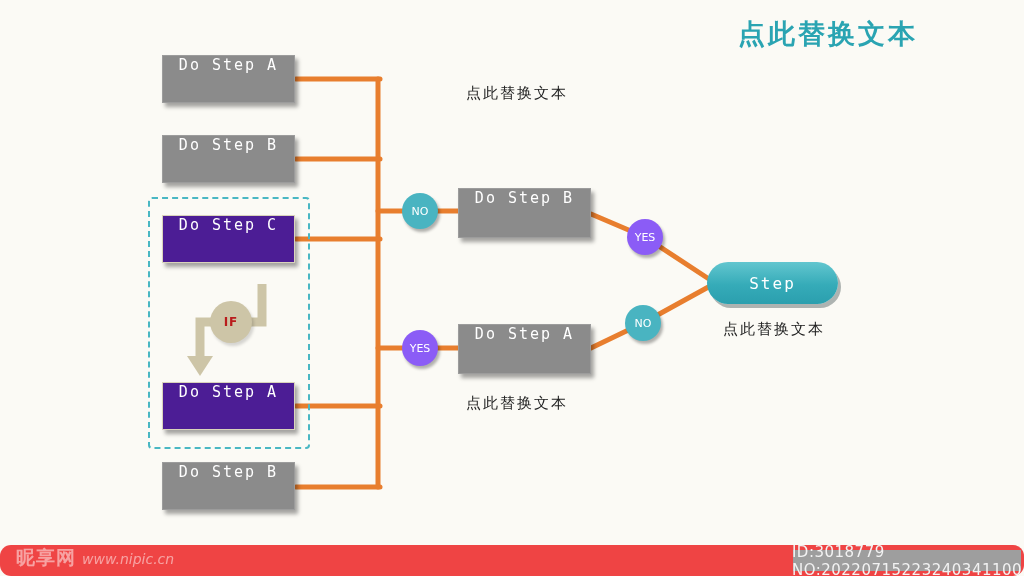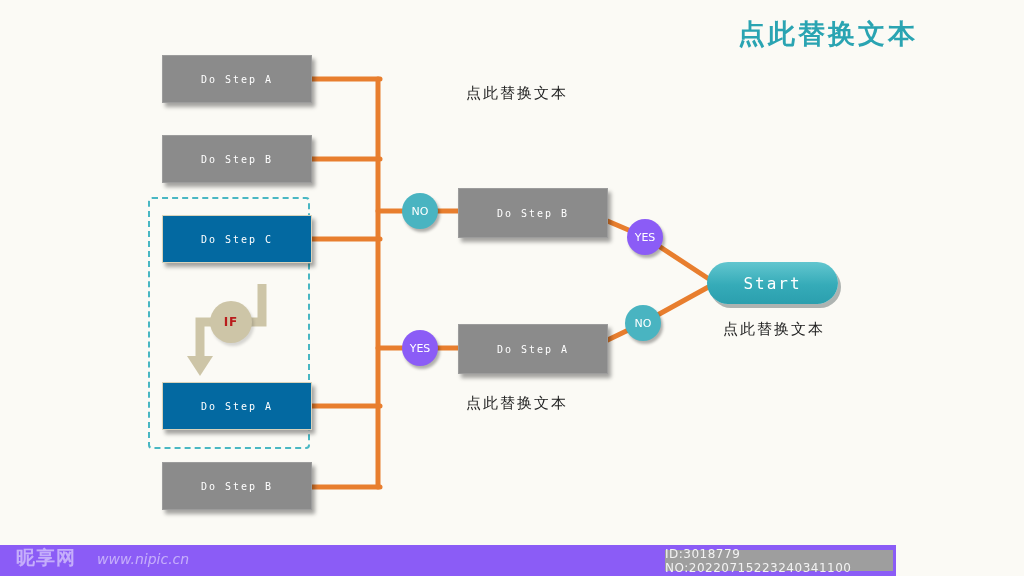--- a/index.html
+++ b/index.html
@@ -16,29 +16,29 @@
 
   
   .page-title {
     position:absolute; top:16px; right:106px;
     font-size:27px; font-weight:bold; letter-spacing:3px;
     color:#2aa4b2;
   }
 
   
   .stepbox {
-    position:absolute; width:150px; height:48px;
-    display:flex; align-items:center; justify-content:center;
+    position:absolute; width:133px; height:48px;
+    display:flex; align-items:flex-start; justify-content:center;
     font-family:"DejaVu Sans Mono","Liberation Mono",monospace;
-    font-size:10px; letter-spacing:2px; color:#ffffff;
+    font-size:15px; letter-spacing:2px; color:#ffffff;
     box-shadow:3px 4px 4px rgba(0,0,0,0.35);
     box-sizing:border-box;
   }
   .gray { background:#8b8b8b; border:1px solid #9c9c9c; }
-  .tan  { background:#0369a1; border:1px solid #d9d3bb; }
+  .tan  { background:#4c1d95; border:1px solid #d9d3bb; }
 
   .box-l1 { left:162px; top:55px; }
   .box-l2 { left:162px; top:135px; }
   .box-l3 { left:162px; top:215px; }
   .box-l4 { left:162px; top:382px; }
   .box-l5 { left:162px; top:462px; }
 
   .box-m1 { left:458px; top:188px; height:50px; }
   .box-m2 { left:458px; top:324px; height:50px; }
 
@@ -86,34 +86,35 @@
   
   .caption {
     position:absolute; font-size:15px; color:#222222; letter-spacing:2px;
   }
   .cap-top    { left:466px; top:84px; }
   .cap-middle { left:466px; top:394px; }
   .cap-right  { left:723px; top:320px; }
 
   
   .footer-bar {
-    position:absolute; left:0; bottom:0; width:896px; height:31px;
-    background:#8b5cf6;
+    position:absolute; left:0; bottom:0; width:1024px; height:31px;
+    background:#ef4444;
+    border-radius:11px;
   }
   .watermark {
     position:absolute; left:16px; bottom:5px;
     color:rgba(255,255,255,0.5);
     display:flex; align-items:baseline; gap:6px;
   }
   .watermark .site { font-size:19px; font-weight:bold; letter-spacing:1px; }
-  .watermark .url  { font-size:14px; font-style:italic;margin-left:15px; }
+  .watermark .url  { font-size:14px; font-style:italic; }
   .id-strip {
     position:absolute; right:3px; bottom:5px; width:228px; height:21px;
     background:#9e9e9e; display:flex; align-items:center; justify-content:center;
-    color:#f2f2f2; font-size:12px; letter-spacing:0.5px;
+    color:#f2f2f2; font-size:15px; letter-spacing:0.5px;
   }
 </style>
 </head>
 <body>
 
 <div id="stage">
 
   <svg id="wires" viewBox="0 0 1024 576" xmlns="http://www.w3.org/2000/svg">
     <g stroke="#e87e2e" stroke-width="5" fill="none" stroke-linecap="round">
       <line x1="296" y1="79" x2="380" y2="79"></line>
@@ -164,21 +165,21 @@
   </div>
   <div class="stepbox gray box-m2">
     <span>Do Step A</span>
   </div>
 
   <div class="decision teal-c dec-no-left">NO</div>
   <div class="decision orange-c dec-yes-left">YES</div>
   <div class="decision orange-c dec-yes-right">YES</div>
   <div class="decision teal-c dec-no-right">NO</div>
 
-  <div class="start-pill">Start</div>
+  <div class="start-pill">Step</div>
 
   <div class="caption cap-top">点此替换文本</div>
   <div class="caption cap-middle">点此替换文本</div>
   <div class="caption cap-right">点此替换文本</div>
 
   <div class="footer-bar">
     <div class="watermark">
       <span class="site">昵享网</span>
       <span class="url">www.nipic.cn</span>
     </div>

